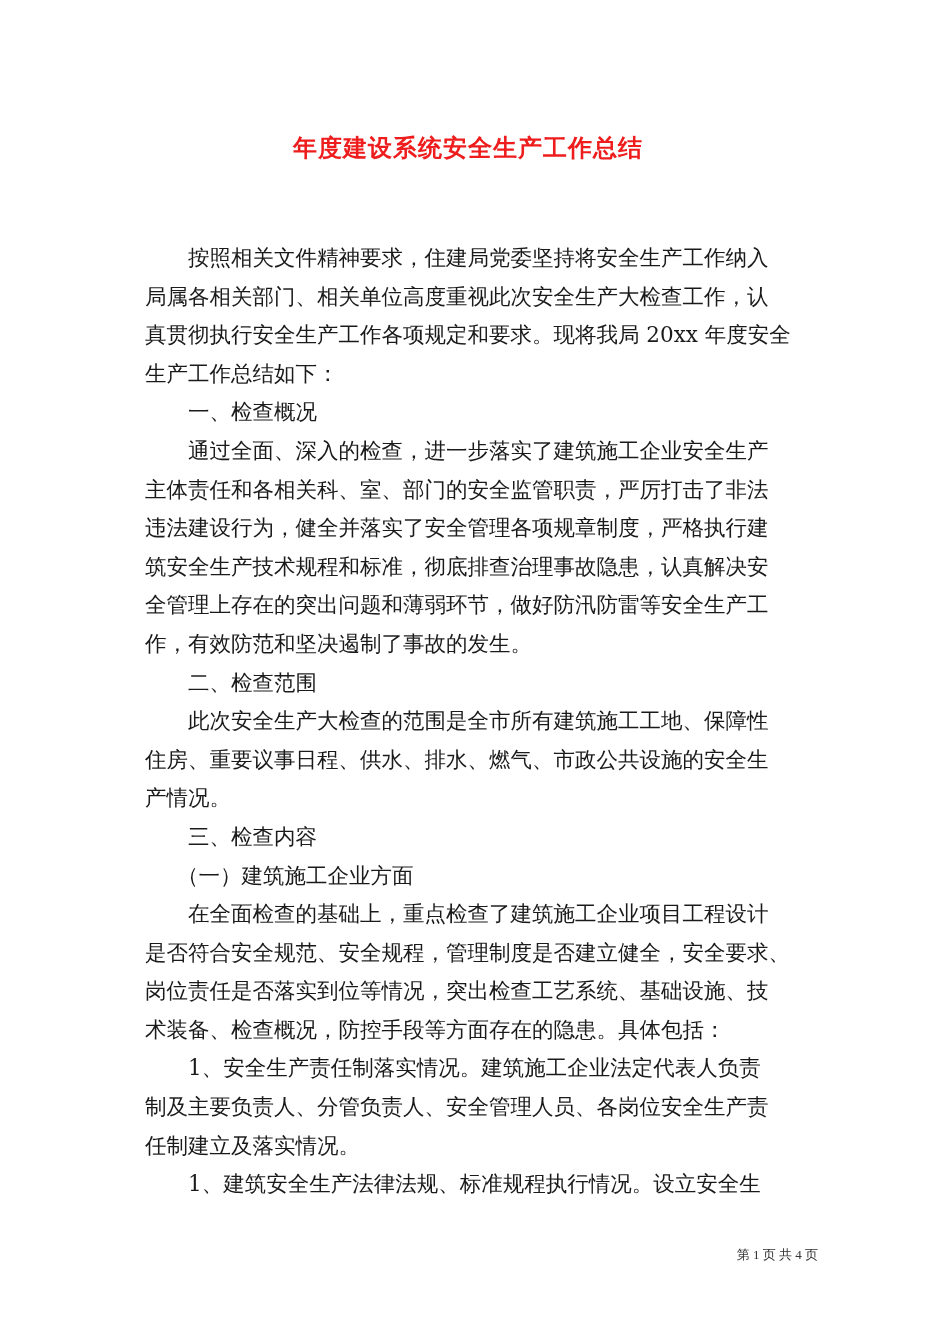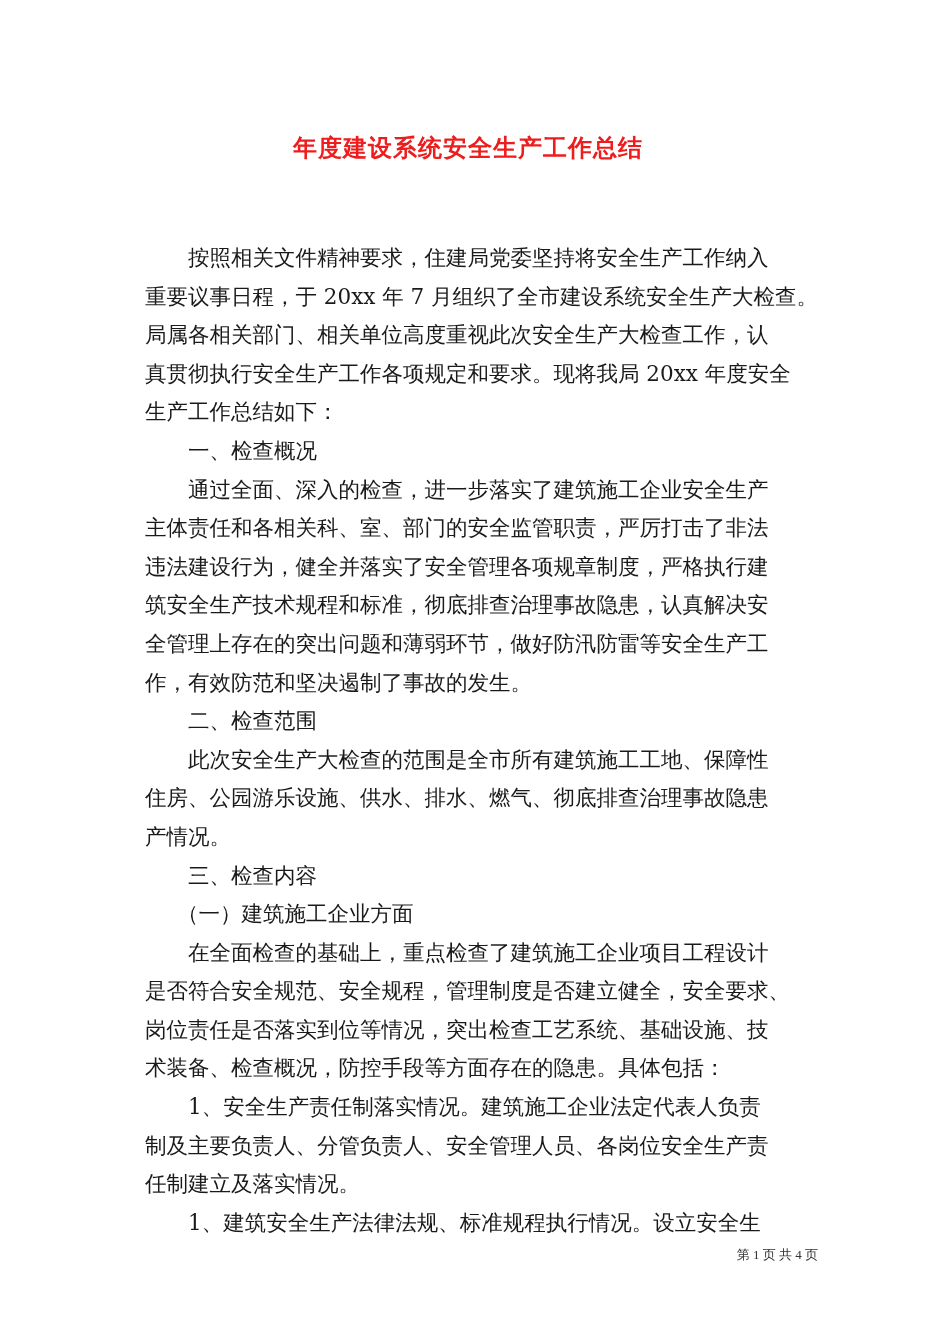--- a/index.html
+++ b/index.html
@@ -24,34 +24,33 @@
     }
   </style>
 </head>
 <body>
 
 <div class="page">
   <div class="title">年度建设系统安全生产工作总结</div>
 
   <div class="body">
     <div class="line ind">按照相关文件精神要求，住建局党委坚持将安全生产工作纳入</div>
-    <div class="line">重要议事日程，于 20xx 年 7 月组织了全市建设系统安全生产大检查。</div>
     <div class="line">局属各相关部门、相关单位高度重视此次安全生产大检查工作，认</div>
     <div class="line">真贯彻执行安全生产工作各项规定和要求。现将我局 20xx 年度安全</div>
     <div class="line">生产工作总结如下：</div>
     <div class="line ind">一、检查概况</div>
     <div class="line ind">通过全面、深入的检查，进一步落实了建筑施工企业安全生产</div>
     <div class="line">主体责任和各相关科、室、部门的安全监管职责，严厉打击了非法</div>
     <div class="line">违法建设行为，健全并落实了安全管理各项规章制度，严格执行建</div>
     <div class="line">筑安全生产技术规程和标准，彻底排查治理事故隐患，认真解决安</div>
     <div class="line">全管理上存在的突出问题和薄弱环节，做好防汛防雷等安全生产工</div>
     <div class="line">作，有效防范和坚决遏制了事故的发生。</div>
     <div class="line ind">二、检查范围</div>
     <div class="line ind">此次安全生产大检查的范围是全市所有建筑施工工地、保障性</div>
-    <div class="line">住房、公园游乐设施、供水、排水、燃气、彻底排查治理事故隐患</div>
+    <div class="line">住房、重要议事日程、供水、排水、燃气、市政公共设施的安全生</div>
     <div class="line">产情况。</div>
     <div class="line ind">三、检查内容</div>
     <div class="line ind2">（一）建筑施工企业方面</div>
     <div class="line ind">在全面检查的基础上，重点检查了建筑施工企业项目工程设计</div>
     <div class="line">是否符合安全规范、安全规程，管理制度是否建立健全，安全要求、</div>
     <div class="line">岗位责任是否落实到位等情况，突出检查工艺系统、基础设施、技</div>
     <div class="line">术装备、检查概况，防控手段等方面存在的隐患。具体包括：</div>
     <div class="line ind">1、安全生产责任制落实情况。建筑施工企业法定代表人负责</div>
     <div class="line">制及主要负责人、分管负责人、安全管理人员、各岗位安全生产责</div>
     <div class="line">任制建立及落实情况。</div>

